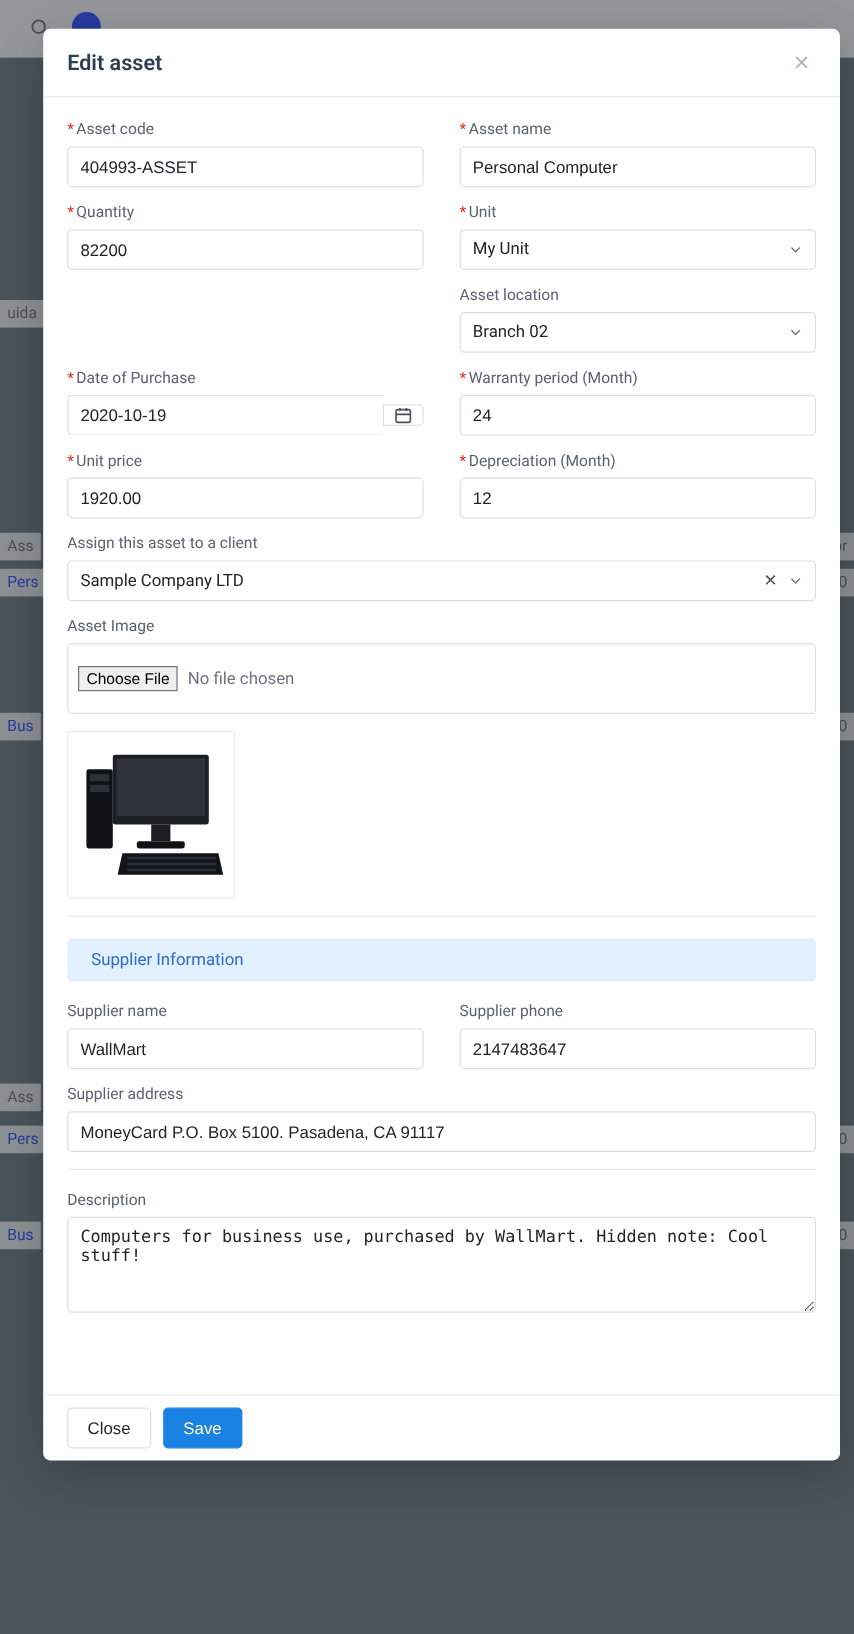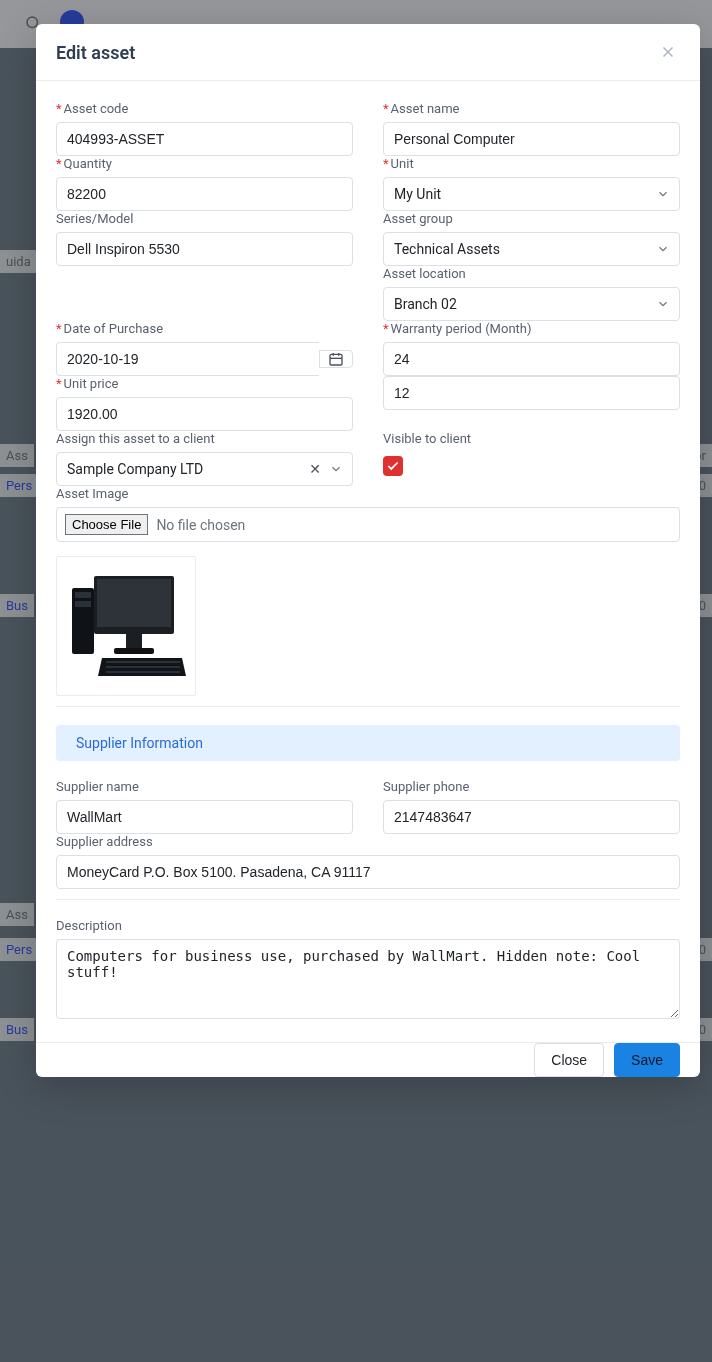--- a/index.html
+++ b/index.html
@@ -28,33 +28,33 @@
     width:664px;
     background:#fff;
     border-radius:6px;
     box-shadow:0 10px 40px rgba(0,0,0,0.2);
     display:flex; flex-direction:column;
   }
   .modal-header { padding:16px 20px; border-bottom:1px solid #e9ecef; display:flex; align-items:center; justify-content:space-between; }
   .modal-title { font-size:18px; font-weight:600; color:#2c3e50; }
   .modal-close { width:24px; height:24px; color:#adb5bd; cursor:pointer; display:flex; align-items:center; justify-content:center; }
   .modal-body { padding:20px; }
-  .modal-footer { padding:0 20px; border-top:1px solid #e9ecef; display:flex; justify-content:flex-end; gap:10px; }
+  .modal-footer { padding:10px 20px; border-top:1px solid #e9ecef; display:flex; gap:10px;margin-top:44px; }
 
   .section-band {
     background:#e3f0ff;
     color:#2b6bd4;
     font-size:14px;
     padding:10px 20px;
     margin:0 -0px 18px -0px;
     border-radius:4px;
   }
   .divider { height:1px; background:#e9ecef; margin:10px -0px 18px -0px; }
 
-  .form-row { display:flex; gap:30px; }
+  .form-row { display:flex; gap:30px; margin-bottom:14px; }
   .form-col { flex:1; min-width:0; }
   .form-col-full { width:100%; }
 
   label.fld { display:block; font-size:13px; color:#5a6270; margin-bottom:6px; }
   label.fld .req { color:#e03131; margin-right:2px; }
 
   .input, .select, .textarea {
     width:100%;
     border:1px solid #dcdfe4;
     border-radius:4px;
@@ -80,39 +80,39 @@
   .combo { position:relative; }
   .combo .clear { position:absolute; right:32px; top:50%; transform:translateY(-50%); color:#495057; cursor:pointer; font-size:14px; }
   .combo .chev  { position:absolute; right:10px; top:50%; transform:translateY(-50%); color:#6c757d; }
 
   .checkbox {
     width:20px; height:20px; border-radius:4px;
     background:#e03131; display:inline-flex; align-items:center; justify-content:center;
     color:#fff; margin-top:4px;
   }
 
-  .file-row { border:1px solid #dcdfe4; border-radius:4px; padding:6px 8px; display:flex; align-items:center; gap:8px; }
+  .file-row { border:1px solid #dcdfe4; border-radius:4px; padding:18px 8px; display:flex; align-items:center; gap:8px; }
   .file-btn { border:1px solid #6c757d; background:#efefef; font-size:13px; padding:2px 6px; }
   .file-text { color:#6c757d; font-size:14px; }
 
   .asset-image-preview {
     margin-top:14px;
     width:140px; height:140px;
     border:1px solid #e9ecef; border-radius:2px;
     display:flex; align-items:center; justify-content:center;
     background:#fff; position:relative;
   }
 
   .textarea { min-height:80px; resize:vertical; }
 
   .btn {
     border-radius:4px; padding:8px 16px; font-size:14px; cursor:pointer;
     border:1px solid #dcdfe4; background:#fff; color:#212529;
   }
-  .btn-primary { background:#1a82e2; border-color:#1a82e2; color:#0f172a; }
+  .btn-primary { background:#1a82e2; border-color:#1a82e2; color:#fef9c3; }
 
   svg { display:block; }
 </style>
 </head>
 <body>
 
 <div class="bg-page">
   <div class="bg-topbar">
     <span class="bg-search-icon">
       <svg width="18" height="18" viewBox="0 0 24 24" fill="none" stroke="currentColor" stroke-width="2">
@@ -175,37 +175,20 @@
           <div class="input select">My Unit</div>
           <span class="chev">
             <svg width="14" height="14" viewBox="0 0 24 24" fill="none" stroke="currentColor" stroke-width="2">
                 <polyline points="6 9 12 15 18 9"></polyline>
               </svg>
           </span>
         </div>
       </div>
     </div>
 
-    <div class="form-row">
-      <div class="form-col">
-        <label class="fld">Series/Model</label>
-        <input class="input" value="Dell Inspiron 5530" style="">
-      </div>
-      <div class="form-col">
-        <label class="fld">Asset group</label>
-        <div class="select-wrap">
-          <div class="input select">Technical Assets</div>
-          <span class="chev">
-            <svg width="14" height="14" viewBox="0 0 24 24" fill="none" stroke="currentColor" stroke-width="2">
-                <polyline points="6 9 12 15 18 9"></polyline>
-              </svg>
-          </span>
-        </div>
-      </div>
-    </div>
 
     <div class="form-row">
       <div class="form-col">
       </div>
       <div class="form-col">
         <label class="fld">Asset location</label>
         <div class="select-wrap">
           <div class="input select">Branch 02</div>
           <span class="chev">
             <svg width="14" height="14" viewBox="0 0 24 24" fill="none" stroke="currentColor" stroke-width="2">
@@ -236,45 +219,38 @@
         <input class="input" value="24" style="">
       </div>
     </div>
 
     <div class="form-row">
       <div class="form-col">
         <label class="fld"><span class="req">*</span><span>Unit price</span></label>
         <input class="input" value="1920.00" style="">
       </div>
       <div class="form-col">
+        <label class="fld"><span class="req">*</span><span>Depreciation (Month)</span></label>
         <input class="input" value="12" style="">
       </div>
     </div>
 
     <div class="form-row">
       <div class="form-col">
         <label class="fld">Assign this asset to a client</label>
         <div class="combo">
           <div class="input select" style="padding-right:78px;">Sample Company LTD</div>
           <span class="clear">✕</span>
           <span class="chev">
             <svg width="14" height="14" viewBox="0 0 24 24" fill="none" stroke="currentColor" stroke-width="2">
                 <polyline points="6 9 12 15 18 9"></polyline>
               </svg>
           </span>
         </div>
       </div>
-      <div class="form-col">
-        <label class="fld">Visible to client</label>
-        <div class="checkbox">
-          <svg width="14" height="14" viewBox="0 0 24 24" fill="none" stroke="currentColor" stroke-width="3">
-              <polyline points="20 6 9 17 4 12"></polyline>
-            </svg>
-        </div>
-      </div>
     </div>
 
     <div class="form-row">
       <div class="form-col form-col-full">
         <label class="fld">Asset Image</label>
         <div class="file-row">
           <button class="file-btn">Choose File</button>
           <span class="file-text">No file chosen</span>
         </div>
         <div class="asset-image-preview">

